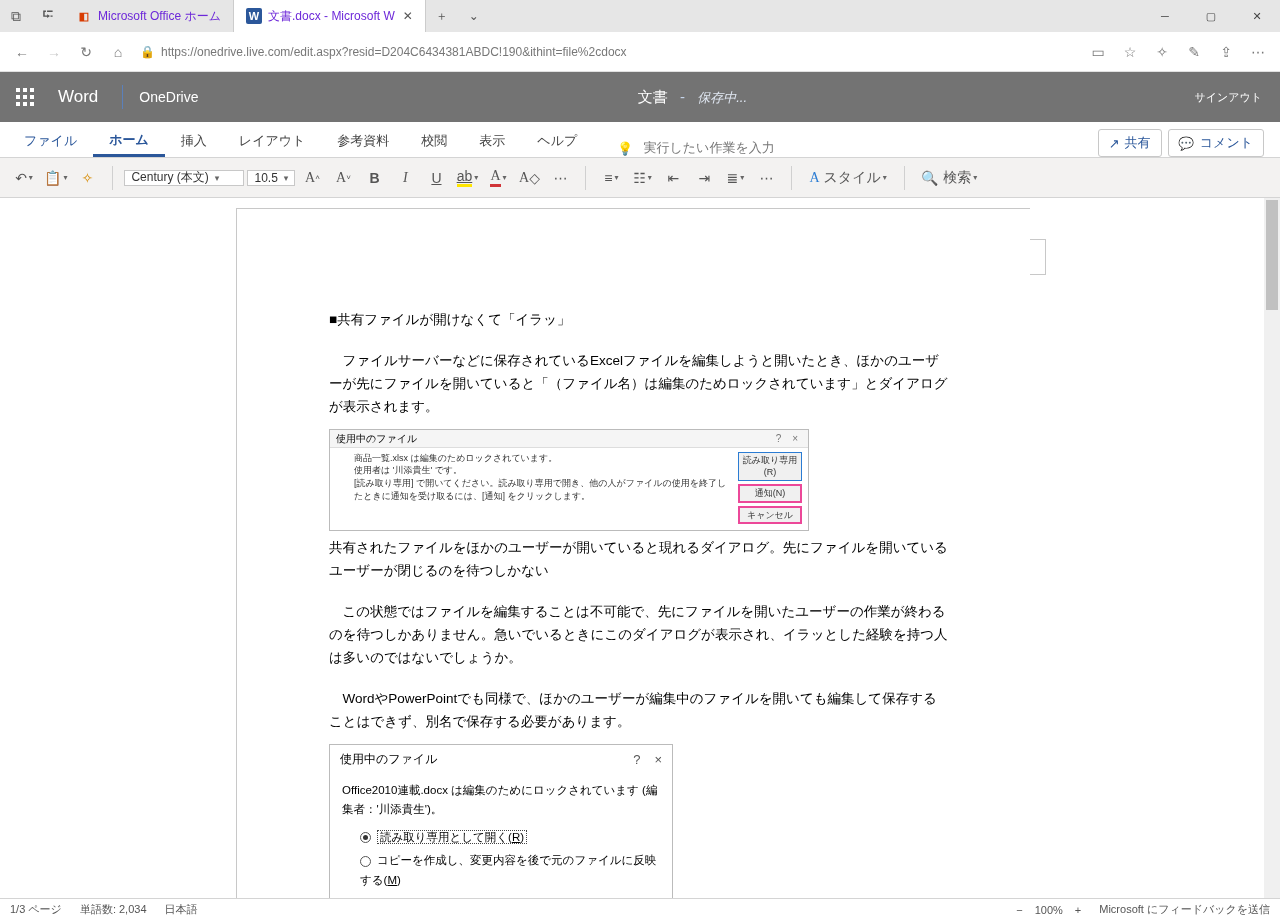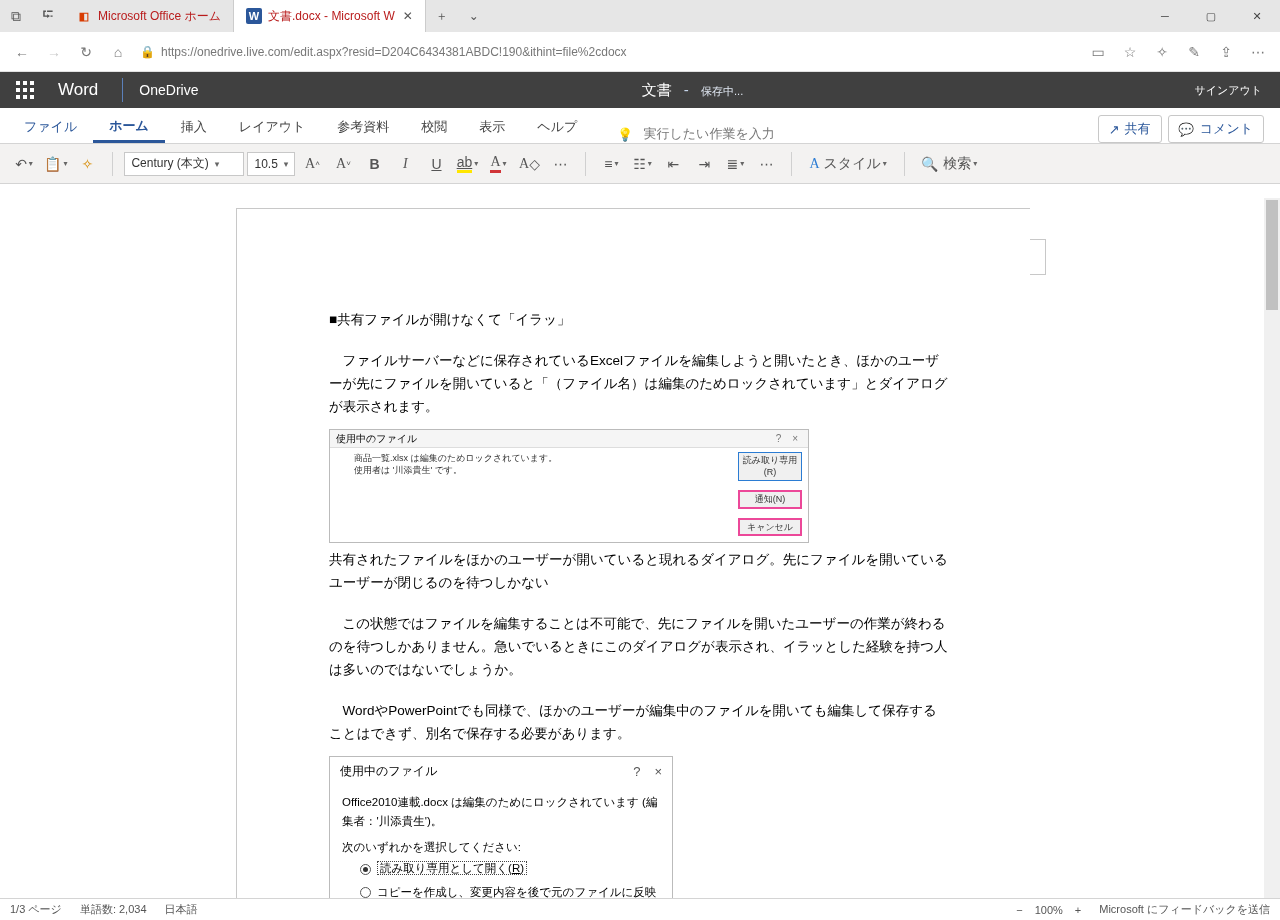--- a/index.html
+++ b/index.html
@@ -3,72 +3,72 @@
 <meta charset="utf-8">
 <style>
 * { margin:0; padding:0; box-sizing:border-box; font-family:"Yu Gothic UI","Segoe UI",Meiryo,sans-serif; }
 body { width:1280px; height:920px; background:#fff; overflow:hidden; font-size:12px; color:#333; }
 .titlebar { height:32px; background:#e6e6e6; display:flex; align-items:stretch; }
 .tb-left { display:flex; align-items:center; }
 .tb-ic { width:32px; height:32px; display:flex; align-items:center; justify-content:center; color:#555; font-size:14px; }
 .tab { height:32px; display:flex; align-items:center; padding:0 12px; border-right:1px solid #ccc; background:#e6e6e6; max-width:200px; }
 .tab.active { background:#fff; }
 .tab-ic { width:16px; height:16px; margin-right:6px; display:inline-flex; align-items:center; justify-content:center; font-size:11px; }
-.tab-title { font-size:12px; color:#b91c1c; white-space:nowrap; overflow:hidden; text-overflow:ellipsis; flex:1; }
+.tab-title { font-size:12px; color:#6d28d9; white-space:nowrap; overflow:hidden; text-overflow:ellipsis; flex:1; }
 .tab-close { margin-left:8px; color:#555; font-size:12px; }
 .tb-new { width:32px; display:flex; align-items:center; justify-content:center; color:#555; }
 .tb-spacer { flex:1; }
 .win-ctrl { width:46px; height:32px; display:flex; align-items:center; justify-content:center; color:#444; font-size:11px; }
 .addrbar { height:40px; background:#fff; display:flex; align-items:center; padding:0 6px; border-bottom:1px solid #e1e1e1; }
 .ab-btn { width:32px; height:32px; display:flex; align-items:center; justify-content:center; color:#777; font-size:14px; }
 .ab-url { flex:1; height:28px; display:flex; align-items:center; padding:0 6px; }
 .lock { color:#888; margin-right:6px; font-size:12px; }
 .urltext { font-size:12px; color:#777; white-space:nowrap; overflow:hidden; }
-.appbar { height:36px; background:#404040; display:flex; align-items:center; color:#fff; }
+.appbar { height:50px; background:#737373; display:flex; align-items:center; color:#fff; }
 .waffle { width:50px; height:50px; display:flex; align-items:center; justify-content:center; }
 .dotgrid { display:grid; grid-template-columns:repeat(3,4px); grid-template-rows:repeat(3,4px); gap:3px; }
 .dotgrid span { width:4px; height:4px; background:#fff; }
 .app-word { font-size:17px; padding:0 18px 0 8px; }
 .divider { width:1px; height:24px; background:#5b80ba; margin:0 6px; }
 .app-od { font-size:14px; padding:0 10px; }
 .doc-center { flex:1; text-align:center; font-size:15px; }
 .doc-center .dash { margin:0 8px; color:#c5d4ea; }
-.doc-center .saving { font-size:11px; color:#e1e8f3; }
+.doc-center .saving { font-size:13px; color:#e1e8f3;font-style:italic; }
 .signin { padding:0 18px; font-size:11px; }
 .ribbon-tabs { height:36px; background:#fff; display:flex; align-items:flex-end; padding:0 8px; font-size:13px; color:#444; border-bottom:1px solid #d4d4d4; }
 .rtab { padding:8px 16px 7px; cursor:default; }
 .rtab.file { color:#2b579a; }
 .rtab.active { color:#2b579a; border-bottom:3px solid #2b579a; font-weight:600; padding-bottom:5px;margin-top:14px; }
 .rtab.desktop { padding:8px 14px 7px; }
 .tellme { display:flex; align-items:center; padding:0 14px 0 24px; color:#777; font-size:13px; }
 .bulb { margin-right:10px; }
 .ribbon-right { margin-left:auto; display:flex; align-items:center; gap:6px; padding-right:8px; }
 .pillbtn { border:1px solid #c8c8c8; border-radius:3px; padding:4px 10px; font-size:13px; color:#2b579a; display:flex; align-items:center; gap:5px; background:#fff; }
 .toolbar { height:40px; background:#f3f2f1; border-bottom:1px solid #d4d4d4; display:flex; align-items:center; padding:0 10px; gap:3px; }
 .tool { height:28px; min-width:28px; display:flex; align-items:center; justify-content:center; color:#555; font-size:14px; padding:0 3px; }
 .tool small { font-size:8px; margin-left:2px; color:#666; }
-.fontsel { border:1px solid #c8c8c8; background:#fff; height:24px; padding:0 6px; display:flex; align-items:center; font-size:12px; color:#333; }
+.fontsel { border:1px solid #c8c8c8; background:#fff; height:16px; padding:0 6px; display:flex; align-items:center; font-size:12px; color:#333; }
 .fontsel .car { margin-left:6px; font-size:9px; color:#666; }
 .sep { width:1px; height:24px; background:#d0d0d0; margin:0 8px; }
 .aA { font-family:"Times New Roman",serif; }
 .hlbar { border-bottom:3px solid #ffe600;text-decoration:underline; }
 .fcbar { border-bottom:3px solid #d13438; }
 .canvas { position:absolute; top:198px; left:0; right:0; bottom:22px; background:#fff; overflow:hidden; }
 .page { position:absolute; top:10px; left:236px; width:794px; background:#fff; border:1px solid #c8c8c8; border-right:none; padding:100px 80px 40px 92px; height:1100px; }
 .tab-tag { position:absolute; top:30px; right:-16px; width:16px; height:36px; border:1px solid #c8c8c8; background:#fff; border-left:none; }
 .doctext { font-family:"MS Mincho","Century",serif; font-size:13.5px; line-height:1.7; color:#000; }
 .doctext p { margin-bottom:4px; }
 .indent { text-indent:1em; }
 .emb { border:1px solid #bbb; margin:10px 0 6px; background:#fff; }
 .emb1 { width:480px; }
 .emb1-hd { height:18px; background:#f5f5f5; border-bottom:1px solid #ddd; font-size:10px; padding:2px 6px; display:flex; align-items:center; }
 .emb1-hd .r { margin-left:auto; color:#777; letter-spacing:4px; }
 .emb1-bd { display:flex; padding:4px 6px 6px; font-size:9px; color:#333; line-height:1.4; }
 .emb1-txt { flex:1;margin-left:18px; }
-.emb1-btns { width:64px; display:flex; flex-direction:column; gap:9px; margin-left:6px; }
+.emb1-btns { width:64px; display:flex; flex-direction:column; gap:3px; margin-left:6px; }
 .emb1-btns div { border:2px solid #ec4899; background:#f0f0f0; text-align:center; font-size:9px; padding:1px 0; }
 .emb2 { width:344px; }
 .emb2-hd { height:30px; display:flex; align-items:center; padding:0 10px; font-size:12px; }
 .emb2-hd .r { margin-left:auto; display:flex; gap:14px; font-size:13px; color:#555; }
 .emb2-bd { padding:6px 12px 10px; font-size:11.5px; line-height:1.7; }
 .radio { display:inline-block; width:11px; height:11px; border:1px solid #555; border-radius:50%; margin-right:6px; vertical-align:middle; position:relative; }
 .radio.sel::after { content:""; position:absolute; width:5px; height:5px; background:#333; border-radius:50%; top:2px; left:2px; }
 .optline { padding:2px 0 2px 18px; }
 .opt-focus { border:1px dotted #444; padding:0 2px; }
 .und { text-decoration:underline; }
@@ -221,20 +221,21 @@
 
       <div class="emb emb1">
         <div class="emb1-hd">
             <span>使用中のファイル</span>
             <span class="r">?  ×</span>
           </div>
         <div class="emb1-bd">
           <div class="emb1-txt">
             <div>商品一覧.xlsx は編集のためロックされています。</div>
             <div>使用者は '川添貴生' です。</div>
+            <div>[読み取り専用] で開いてください。読み取り専用で開き、他の人がファイルの使用を終了したときに通知を受け取るには、[通知] をクリックします。</div>
           </div>
           <div class="emb1-btns">
             <div style="border:1.5px solid #2b7cd3">読み取り専用(R)</div>
             <div>通知(N)</div>
             <div>キャンセル</div>
           </div>
         </div>
       </div>
 
       <p>共有されたファイルをほかのユーザーが開いていると現れるダイアログ。先にファイルを開いているユーザーが閉じるのを待つしかない</p>
@@ -247,21 +248,20 @@
         <div class="emb2-hd">
             <span>使用中のファイル</span>
             <span class="r">
               <span>?</span>
               <span>×</span>
             </span>
           </div>
         <div class="emb2-bd">
           <div>Office2010連載.docx は編集のためにロックされています (編集者：'川添貴生')。</div>
           <div style="height:6px"></div>
-          <div>次のいずれかを選択してください:</div>
           <div class="optline"><span class="radio sel"></span><span class="opt-focus"><span>読み取り専用として開く(</span><span class="und">R</span><span>)</span></span></div>
           <div class="optline"><span class="radio"></span><span>コピーを作成し、変更内容を後で元のファイルに反映する(</span><span class="und">M</span><span>)</span></div>
 
         </div>
       </div>
     </div>
   </div>
 </div>
 
 <div class="vscroll">

